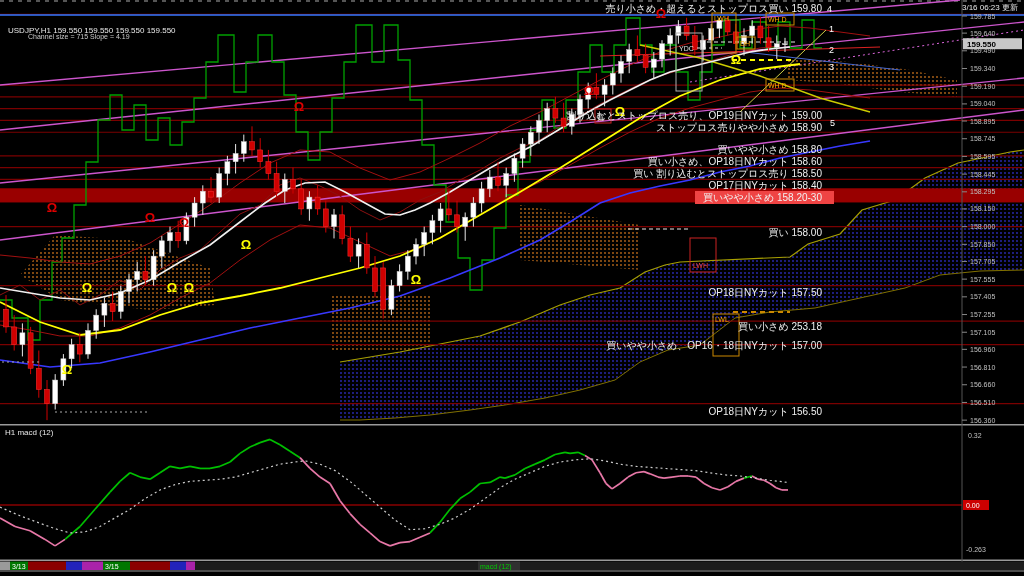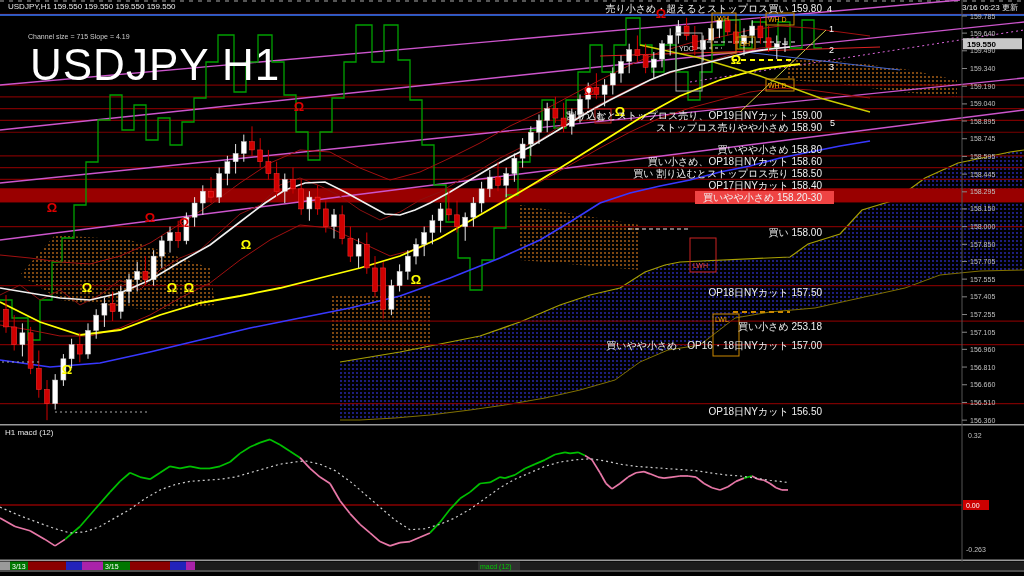--- a/index.html
+++ b/index.html
@@ -459,25 +459,24 @@
       <rect x="103" y="561.5" width="27" height="8.5" fill="#007700"></rect>
       <text x="105" y="568.5" fill="#ffffff" font-size="7">3/15</text>
       <rect x="130" y="561.5" width="40" height="8.5" fill="#8b0000"></rect>
       <rect x="170" y="561.5" width="16" height="8.5" fill="#2222bb"></rect>
       <rect x="186" y="561.5" width="9" height="8.5" fill="#aa22aa"></rect>
       <rect x="195" y="561.5" width="829" height="8.5" fill="#1c1c1c"></rect>
       <rect x="478" y="561.5" width="42" height="8.5" fill="#303030"></rect>
       <text x="480" y="568.5" fill="#00cc00" font-size="7">macd (12)</text>
     </svg>
 
-  <div class="hdr" style="left:8px;">USDJPY,H1  159.550 159.550 159.550 159.550</div>
+  <div class="hdr" style="left:8px;margin-top:24px;">USDJPY,H1  159.550 159.550 159.550 159.550</div>
   <div class="hdr" style="right:6px;padding-left:48px;">3/16 06:23 更新</div>
 
   <div class="chaninfo">Channel size = 715  Slope = 4.19</div>
-  <div class="bigtitle">USDJPY H1</div>
 
   <div class="panelabel">H1  macd (12)</div>
 
   <div class="ann" style="top:3px;">売り小さめ・超えるとストップロス買い 159.80</div>
   <div class="ann" style="top:110px;">割り込むとストップロス売り、OP19日NYカット 159.00</div>
   <div class="ann" style="top:122px;">ストップロス売りやや小さめ 158.90</div>
   <div class="ann" style="top:144px;">買いやや小さめ 158.80</div>
   <div class="ann" style="top:156px;">買い小さめ、OP18日NYカット 158.60</div>
   <div class="ann" style="top:168px;">買い 割り込むとストップロス売り 158.50</div>
   <div class="ann" style="top:180px;margin-left:42px;">OP17日NYカット 158.40</div>

